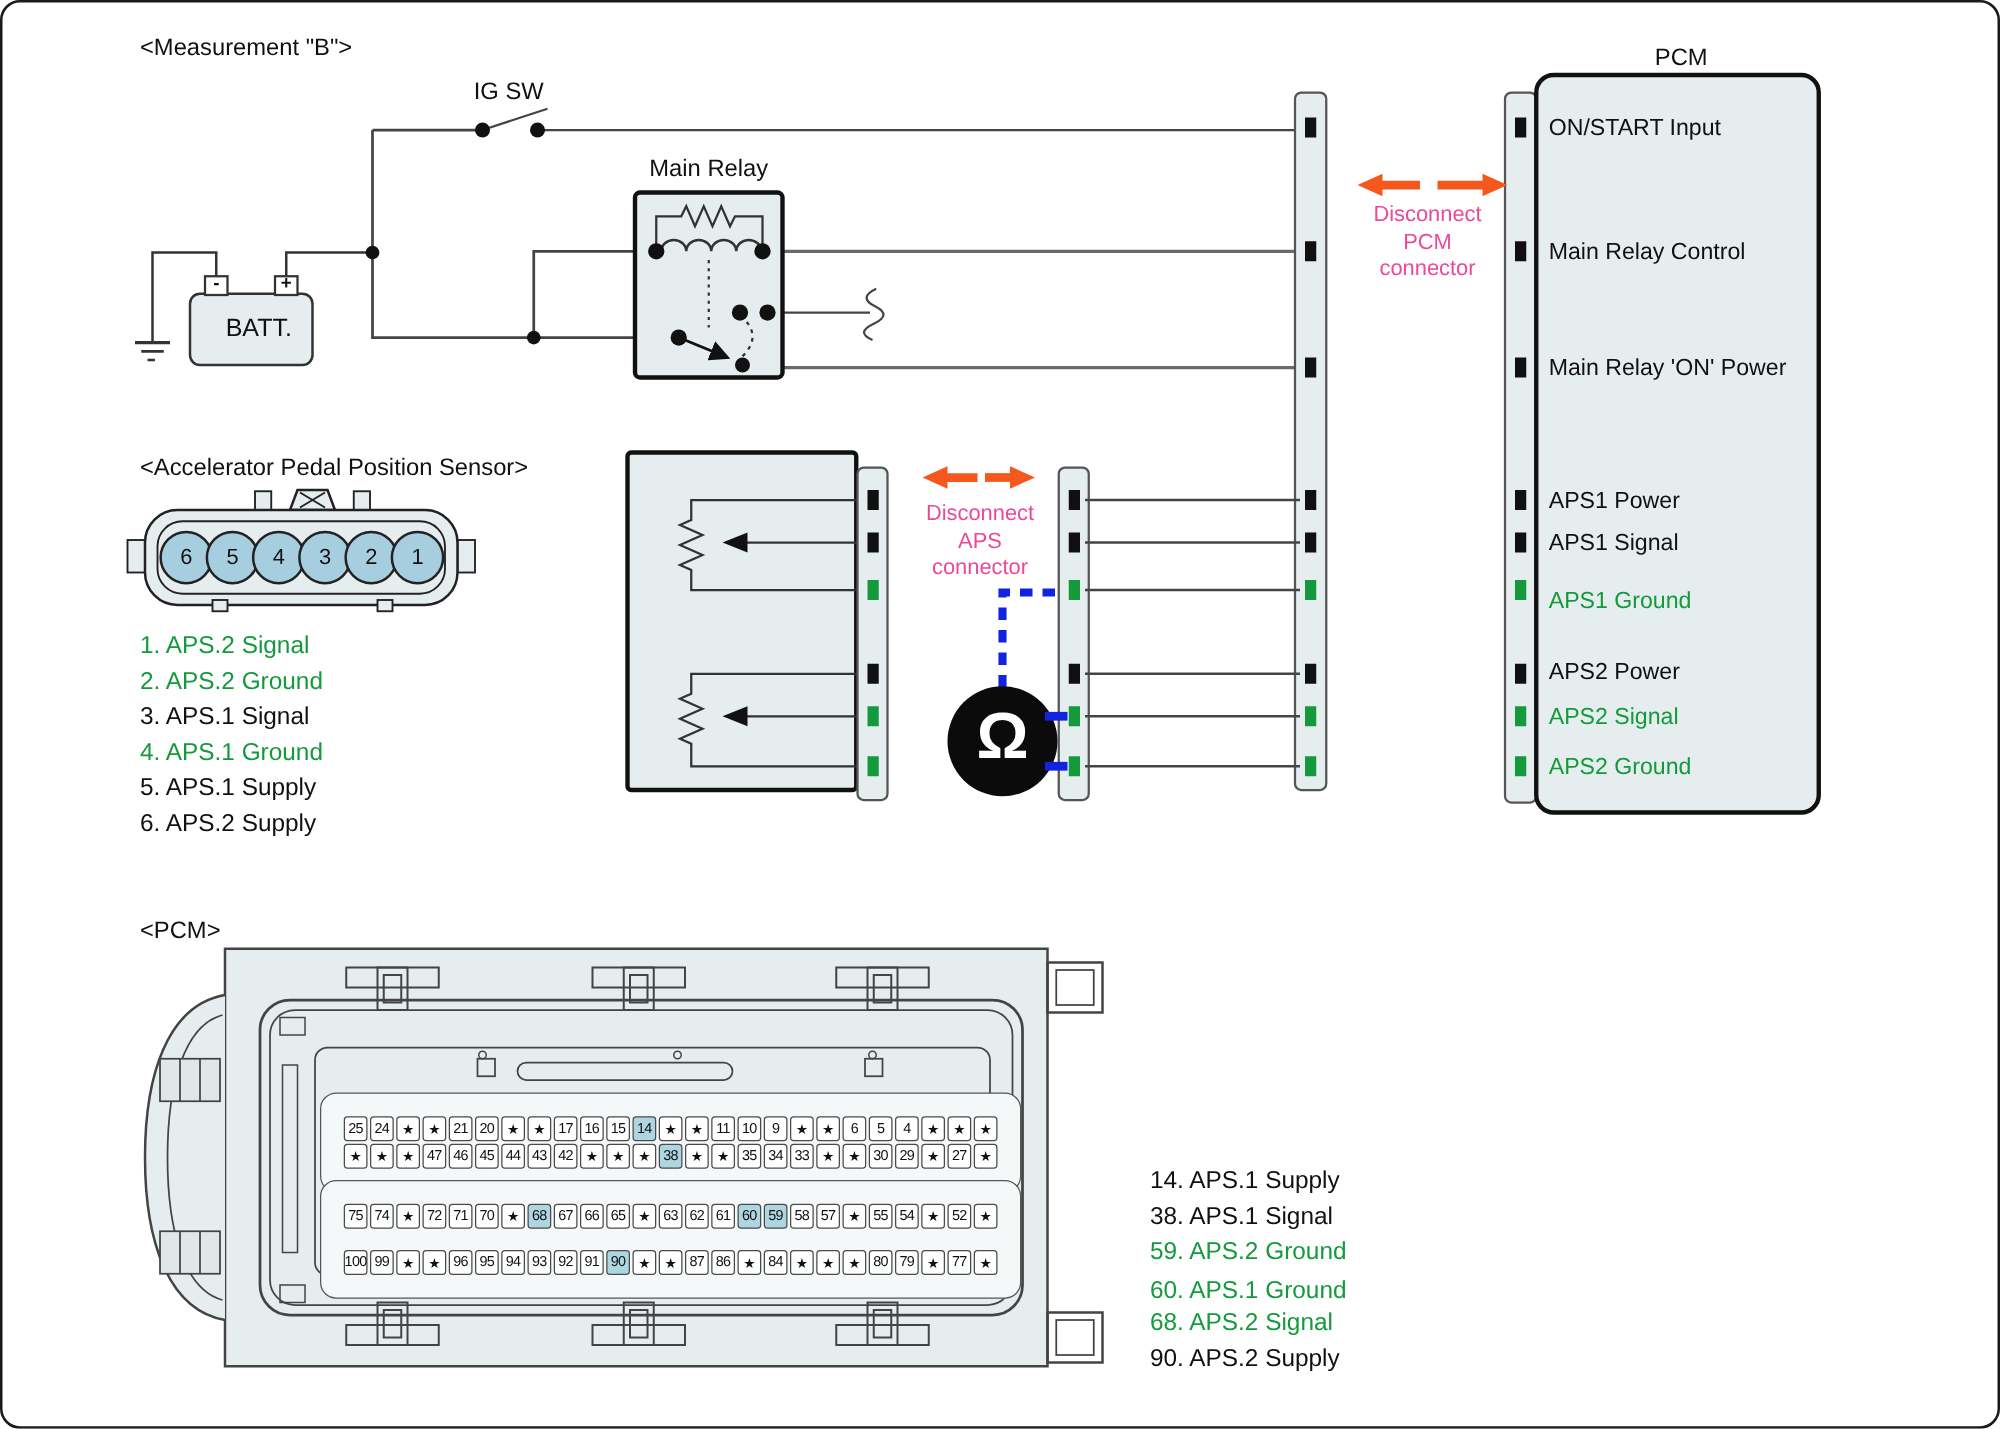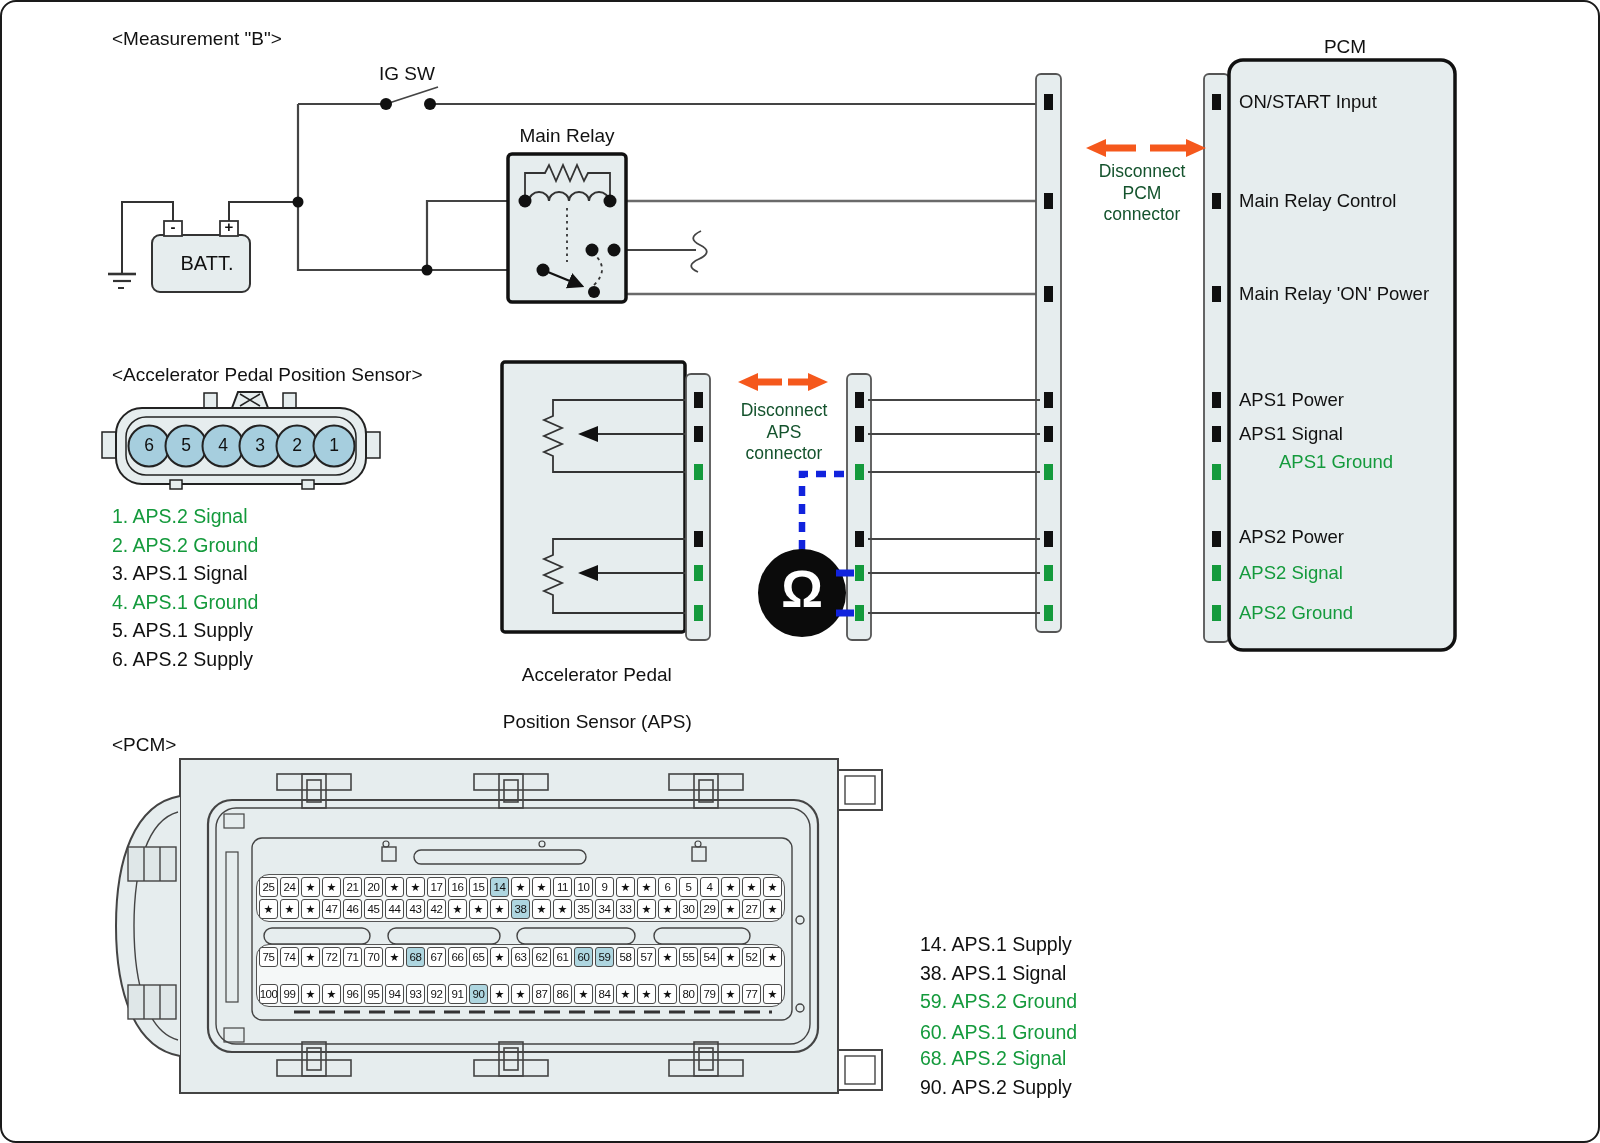--- a/index.html
+++ b/index.html
@@ -3,25 +3,25 @@
 <meta charset="utf-8">
 <style>
   html,body{margin:0;padding:0;background:#fff;}
   #canvas{position:relative;width:1600px;height:1143px;background:#fff;
     border:2px solid #1a1a1a;border-radius:16px;overflow:hidden;box-sizing:border-box;
     font-family:"Liberation Sans",sans-serif;color:#111;}
   #wires{position:absolute;left:0;top:0;}
   .lbl{position:absolute;white-space:pre;font-size:19px;color:#111;}
   .center{text-align:center;}
   .green{color:var(--green);}
-  .disc{position:absolute;text-align:center;font-size:17.5px;line-height:21.5px;color:#14532d;}
+  .disc{position:absolute;text-align:center;font-size:17.5px;line-height:21.5px;color:#ec4899;}
   .li{position:absolute;left:0;white-space:pre;font-size:19.5px;height:28px;}
   .pl{position:absolute;left:1237px;font-size:18.5px;height:24px;line-height:24px;white-space:pre;}
   .block{position:absolute;border:1.3px solid #555;border-radius:13px;background:#f5f8f8;
-    padding:2px;display:flex;flex-direction:column;gap:2px;box-sizing:content-box;}
+    padding:18px;display:flex;flex-direction:column;gap:2px;box-sizing:content-box;}
   .grid-row{display:flex;gap:2px;}
   .cell{width:19px;height:20px;box-sizing:border-box;border:1.5px solid #4a4a4a;border-radius:3px;
     background:#fff;font-size:11.5px;letter-spacing:-0.5px;display:flex;align-items:center;justify-content:center;color:#111;}
   .cell.star{font-size:11px;letter-spacing:0;}
   .cell.hl{background:var(--hl);}
   .cnum{position:absolute;width:28px;text-align:center;font-size:17.5px;color:#111;}
   #ohm-sign{position:absolute;left:768px;top:557px;width:64px;text-align:center;
     font-size:52px;font-weight:bold;color:#fff;}
   .tsign{position:absolute;width:18px;height:15px;line-height:14px;text-align:center;
     font-size:15px;font-weight:bold;}
@@ -267,24 +267,20 @@
   <span>PCM</span><br>
   <span>connector</span>
 </div>
 <div class="disc" style="left:714px;top:398px;width:136px;">
   <span>Disconnect</span><br>
   <span>APS</span><br>
   <span>connector</span>
 </div>
 
 <div class="lbl" style="left:110px;top:362px;">&lt;Accelerator Pedal Position Sensor&gt;</div>
-<div class="lbl center" style="left:470px;top:637px;width:240px;line-height:23.5px;">
-  <span>Accelerator Pedal</span><br>
-  <span>Position Sensor (APS)</span>
-</div>
 <div class="lbl" style="left:110px;top:732px;">&lt;PCM&gt;</div>
 <div id="ohm-sign">Ω</div>
 
 <div id="aps-circle-nums">
       <div class="cnum" style="left: 133px; top: 433px;">6</div>
       <div class="cnum" style="left: 170px; top: 433px;">5</div>
       <div class="cnum" style="left: 207px; top: 433px;">4</div>
       <div class="cnum" style="left: 244px; top: 433px;">3</div>
       <div class="cnum" style="left: 281px; top: 433px;">2</div>
       <div class="cnum" style="left: 318px; top: 433px;">1</div>
@@ -296,21 +292,21 @@
       <div class="li green" style="top: 85.5px; text-align: right;">4. APS.1 Ground</div>
       <div class="li" style="top: 114px;">5. APS.1 Supply</div>
       <div class="li" style="top: 142.5px;">6. APS.2 Supply</div>
     </div>
 <div id="pcm-labels">
       <div class="pl" style="top: 88px;">ON/START Input</div>
       <div class="pl" style="top: 187px;">Main Relay Control</div>
       <div class="pl" style="top: 280px;">Main Relay 'ON' Power</div>
       <div class="pl" style="top: 386px;">APS1 Power</div>
       <div class="pl" style="top: 420px;">APS1 Signal</div>
-      <div class="pl green" style="top: 448px; margin-left: 40px;">APS1 Ground</div>
+      <div class="pl green" style="top: 466px;">APS1 Ground</div>
       <div class="pl" style="top: 523px;">APS2 Power</div>
       <div class="pl green" style="top: 559px;">APS2 Signal</div>
       <div class="pl green" style="top: 599px;">APS2 Ground</div>
     </div>
 <div id="pcm-list" style="position:absolute;left:918px;top:931px;">
       <div class="li" style="top: 0px;">14. APS.1 Supply</div>
       <div class="li" style="top: 28.6px;">38. APS.1 Signal</div>
       <div class="li green" style="top: 57.2px;">59. APS.2 Ground</div>
       <div class="li green" style="top: 88px;">60. APS.1 Ground</div>
       <div class="li green" style="top: 114.4px;">68. APS.2 Signal</div>

